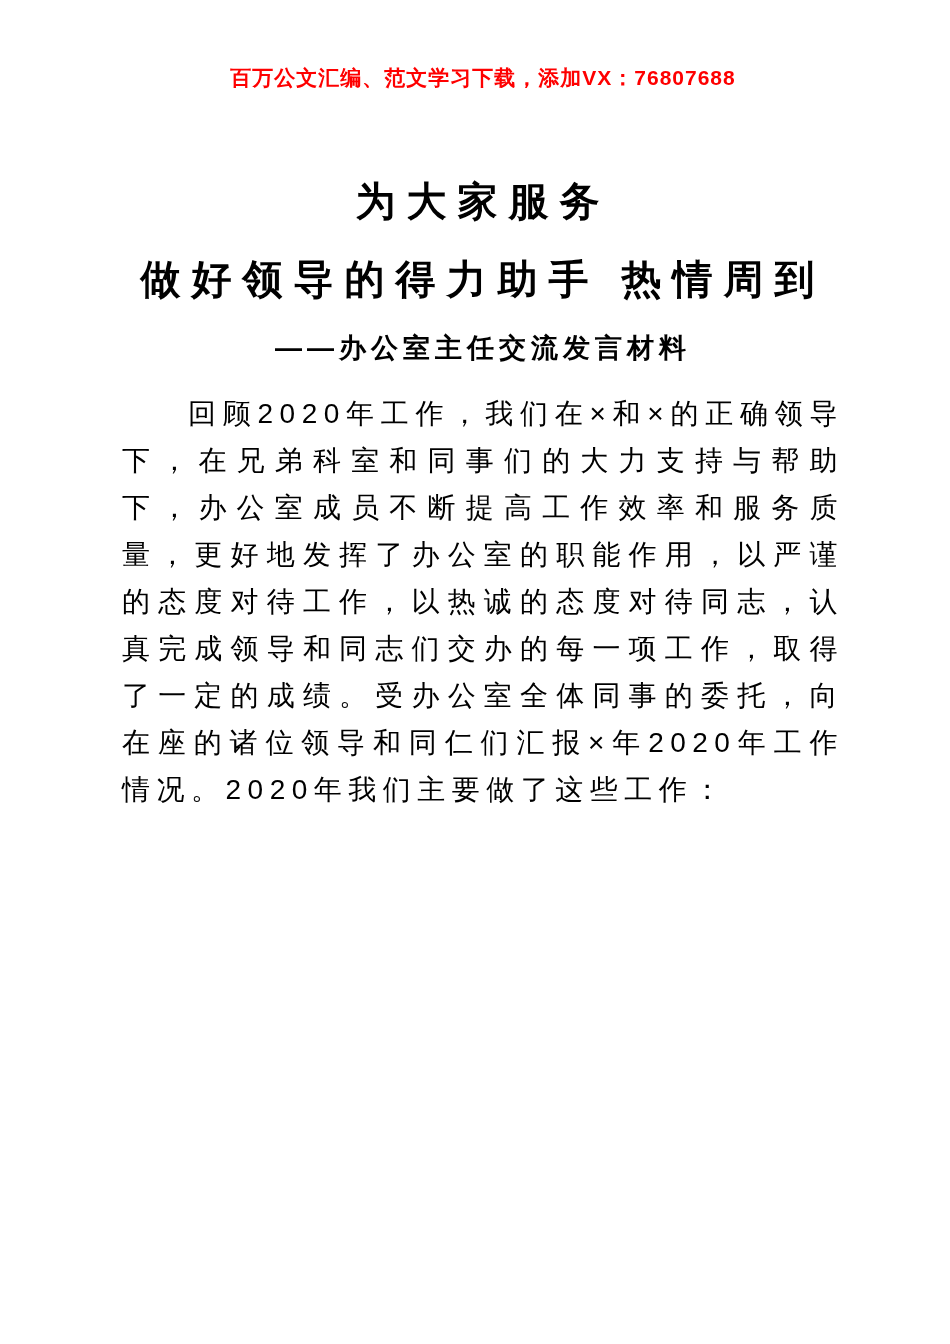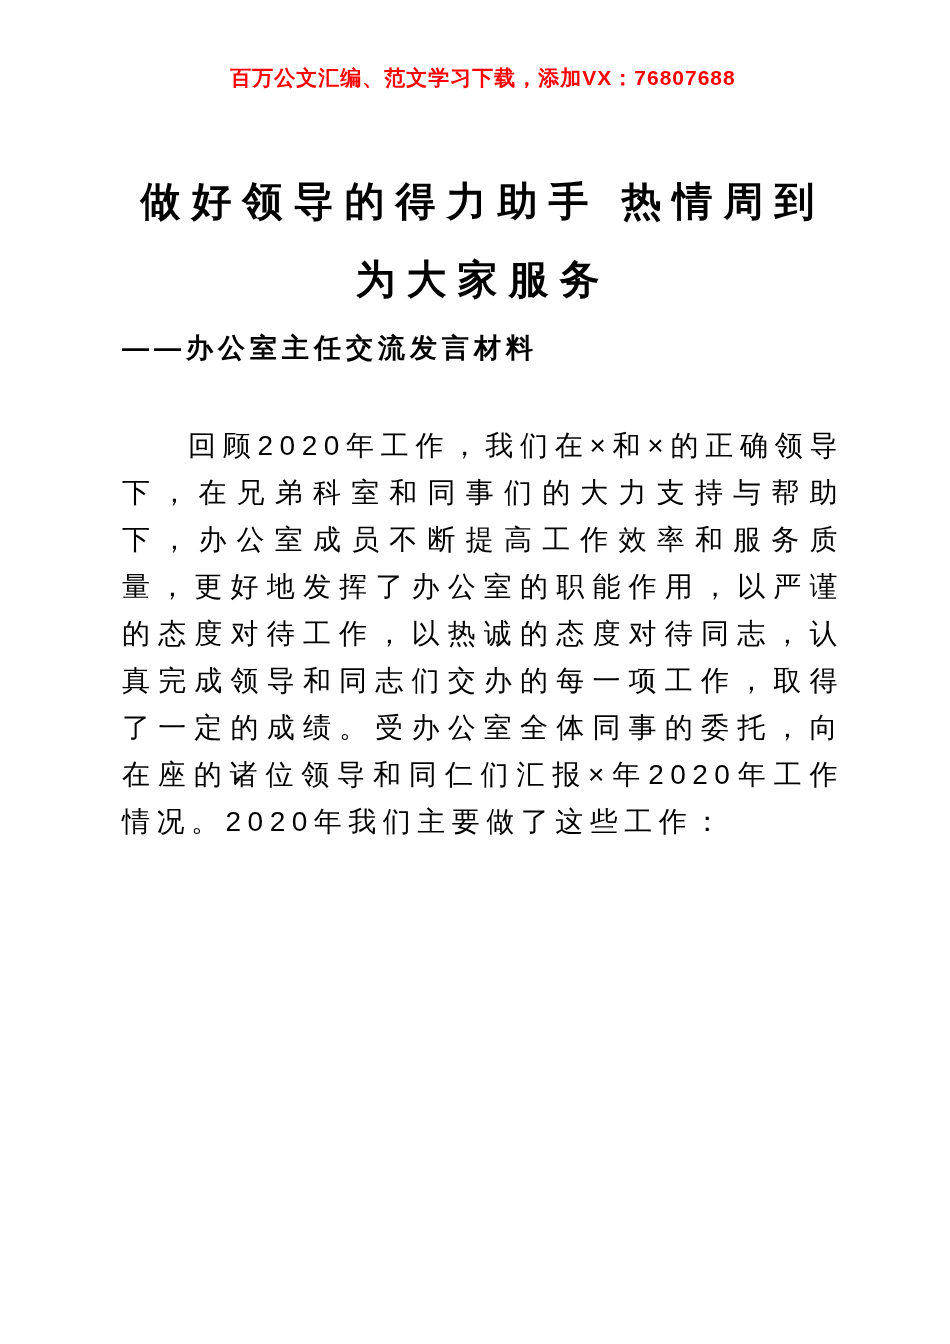--- a/index.html
+++ b/index.html
@@ -31,48 +31,49 @@
     text-align: center;
     font-size: 40px;
     font-weight: 800;
     letter-spacing: 11px;
     line-height: 78px;
     font-family: "Liberation Sans", sans-serif;
   }
   .title-line { display: block; }
   .subtitle {
     margin-top: 12px;
+    text-align: center;
     font-size: 27px;
     font-weight: 800;
     letter-spacing: 5px;
     font-family: "Liberation Sans", sans-serif;
   }
   .doc-body {
-    margin-top: 56px;
+    margin-top: 24px;
     font-size: 28px;
     line-height: 47px;
     text-align: justify;
     text-justify: inter-ideograph;
     font-family: "Liberation Sans", sans-serif;
   }
   .doc-body p {
     text-indent: 66px;
     letter-spacing: 6.5px;
   }
 </style>
 </head>
 <body>
 
 <div class="page">
 
   <div class="header-note">百万公文汇编、范文学习下载，添加VX：76807688</div>
 
   <h1 class="title">
+    <span class="title-line">为大家服务</span>
     <span class="title-line">做好领导的得力助手 热情周到</span>
-    <span class="title-line">为大家服务</span>
   </h1>
 
   <h2 class="subtitle">——办公室主任交流发言材料</h2>
 
   <div class="doc-body">
     <p>回顾2020年工作，我们在×和×的正确领导下，在兄弟科室和同事们的大力支持与帮助下，办公室成员不断提高工作效率和服务质量，更好地发挥了办公室的职能作用，以严谨的态度对待工作，以热诚的态度对待同志，认真完成领导和同志们交办的每一项工作，取得了一定的成绩。受办公室全体同事的委托，向在座的诸位领导和同仁们汇报×年2020年工作情况。2020年我们主要做了这些工作：</p>
   </div>
 
 </div>
 

